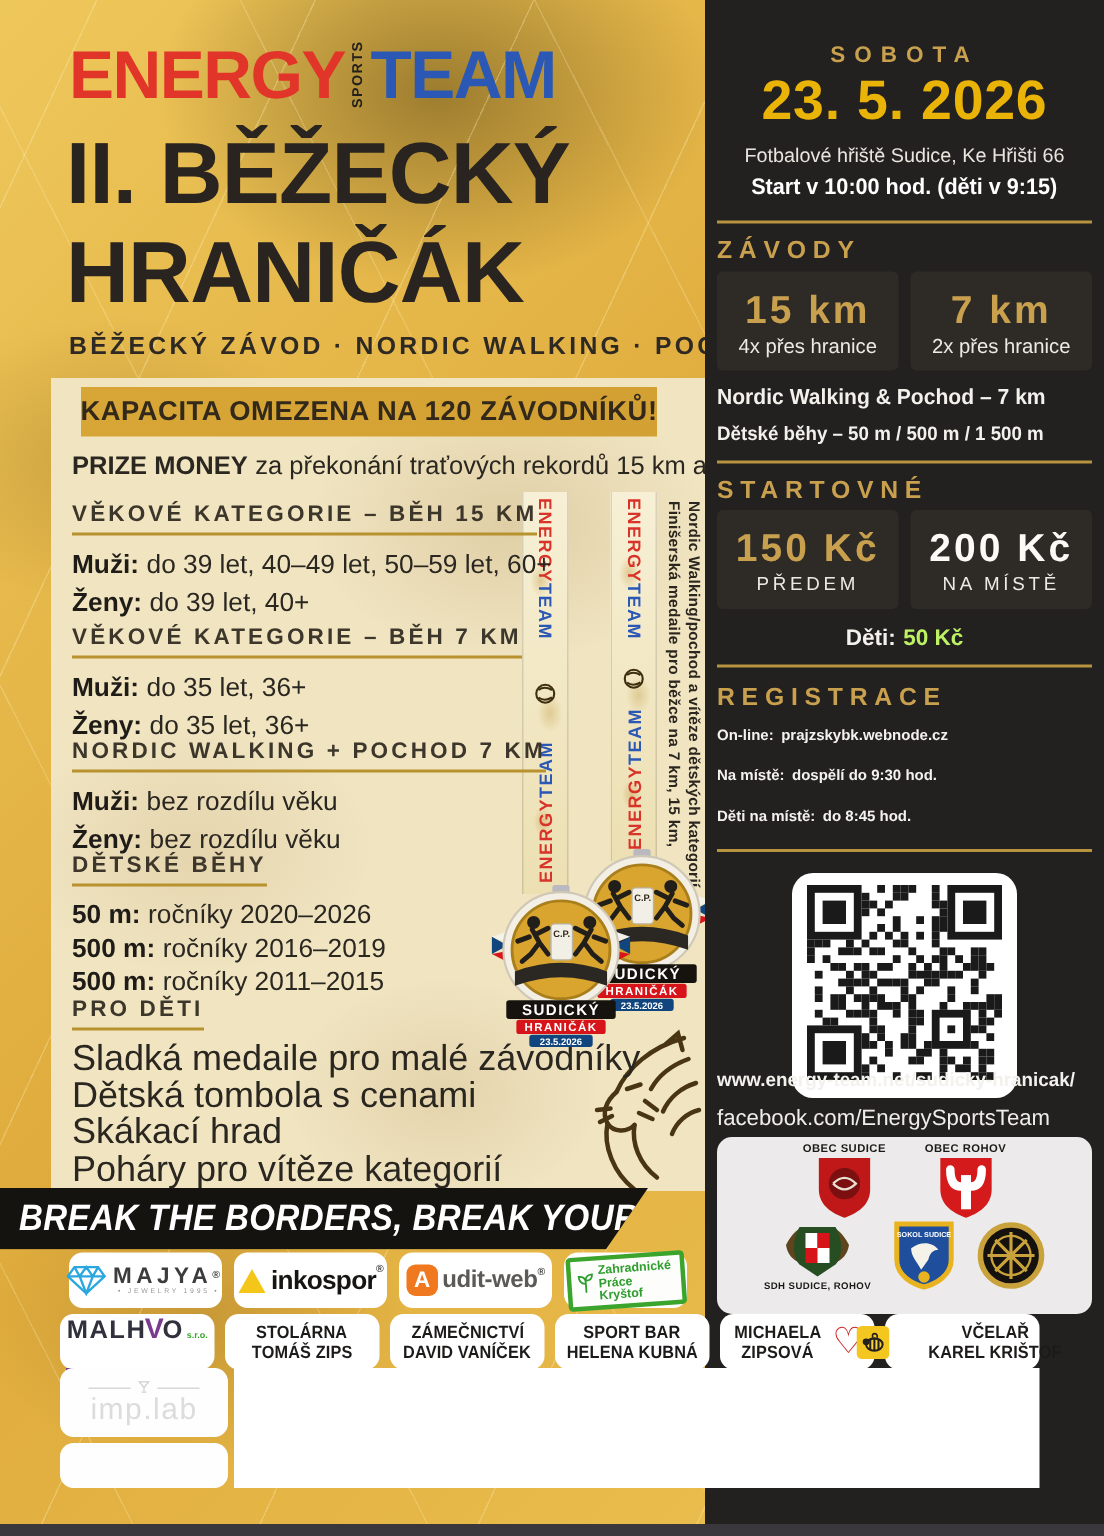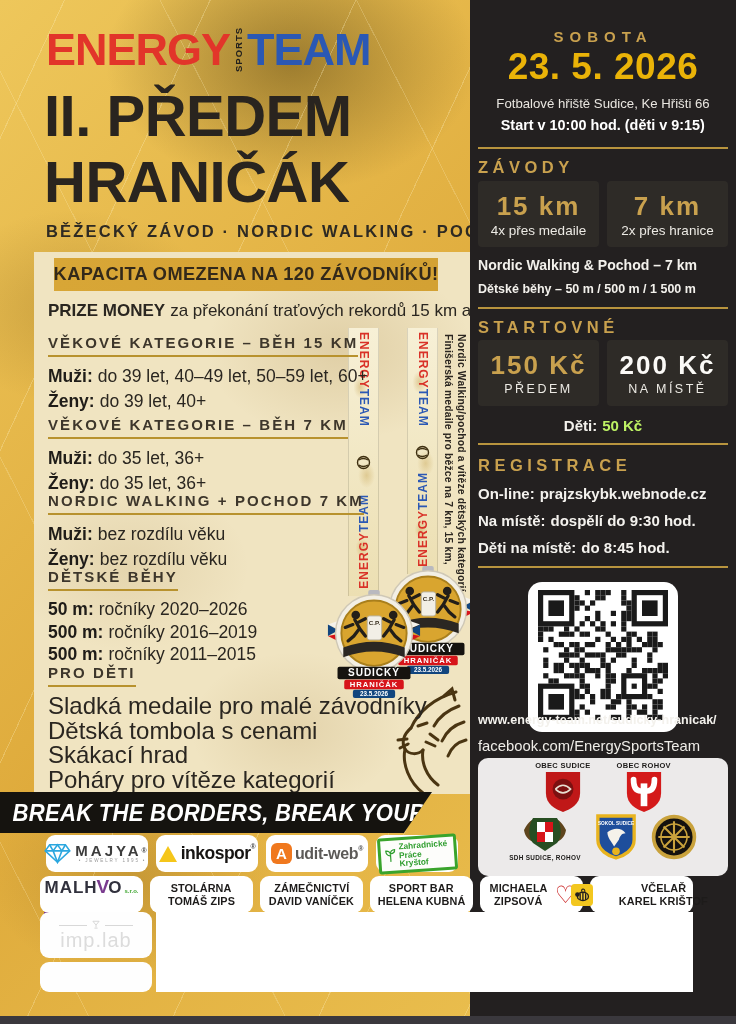--- a/index.html
+++ b/index.html
@@ -95,21 +95,21 @@
   .dbox{width:121px;height:66px;background:#2e2b27;border-radius:4px;display:flex;flex-direction:column;
     align-items:center;justify-content:center;}
   .dbox .big{font-size:26px;font-weight:900;letter-spacing:2px;color:#c9a14e;line-height:30px;}
   .dbox .big.white{color:#fbfaf7;}
   .dbox .small{font-size:13.5px;color:#eceae4;margin-top:2px;}
   .dbox .small.sp{letter-spacing:2.5px;font-size:12.5px;}
   .rline1{top:257px;font-size:14.5px;font-weight:800;white-space:nowrap;transform:scaleX(.97);transform-origin:left;}
   .rline2{top:281px;font-size:13px;font-weight:800;white-space:nowrap;transform:scaleX(.96);transform-origin:left;}
   .kids{top:417px;text-align:center;font-size:15px;font-weight:800;}
   .kids .gold{color:#bef264;margin-left:5px;}
-  .regline{font-size:15px;font-weight:700;white-space:nowrap;color:#f4f2ee;}
+  .regline{font-size:10px;font-weight:700;white-space:nowrap;color:#f4f2ee;}
   .regline b{font-weight:800;margin-right:5px;}
   .reg0{top:485px;} .reg1{top:512px;} .reg2{top:539px;}
   .qrbox{top:582px;left:58px;width:150px;height:150px;background:#fff;border-radius:14px;
     display:flex;align-items:center;justify-content:center;}
   .weblink{top:712px;font-size:12.8px;font-weight:800;white-space:nowrap;transform:scaleX(.98);transform-origin:left;}
   .fblink{top:738px;font-size:14.8px;color:#efede8;white-space:nowrap;}
   .p-panel{top:758px;height:112px;background:#eceaea;border-radius:10px;padding:3px 0;}
   .p-row{display:flex;justify-content:center;align-items:center;gap:26px;}
   .p-row2{gap:14px;margin-top:1px;}
   .p-item{display:flex;flex-direction:column;align-items:center;}
@@ -164,21 +164,21 @@
 
   <div class="left">
     <div class="panel"></div>
 
     <div class="brand">
       <span class="b-energy">ENERGY</span>
       <span class="b-sports">SPORTS</span>
       <span class="b-team">TEAM</span>
     </div>
 
-    <h1 class="title t1">II. PŘEDEM</h1>
+    <h1 class="title t1">II. BĚŽECKÝ</h1>
     <h1 class="title t2">HRANIČÁK</h1>
     <div class="subtitle">BĚŽECKÝ ZÁVOD · NORDIC WALKING · POCHOD</div>
 
     <div class="cap-banner">
       <span>KAPACITA OMEZENA NA 120 ZÁVODNÍKŮ!</span>
     </div>
 
     <div class="prize">
       <b>PRIZE MONEY</b><span>za překonání traťových rekordů 15 km a 7km</span>
     </div>
@@ -320,21 +320,21 @@
     <div class="rc day">SOBOTA</div>
     <div class="rc date">23. 5. 2026</div>
     <div class="rc venue">Fotbalové hřiště Sudice, Ke Hřišti 66</div>
     <div class="rc start">Start v 10:00 hod. (děti v 9:15)</div>
     <div class="rc hr hr1"></div>
 
     <div class="rc rhead zavody">ZÁVODY</div>
     <div class="rc boxrow races-boxes">
       <div class="dbox">
         <div class="big">15 km</div>
-        <div class="small">4x přes medaile</div>
+        <div class="small">4x přes hranice</div>
       </div>
       <div class="dbox">
         <div class="big">7 km</div>
         <div class="small">2x přes hranice</div>
       </div>
     </div>
     <div class="rc rline1">Nordic Walking &amp; Pochod – 7 km</div>
     <div class="rc rline2">Dětské běhy – 50 m / 500 m / 1 500 m</div>
     <div class="rc hr hr2"></div>
 

